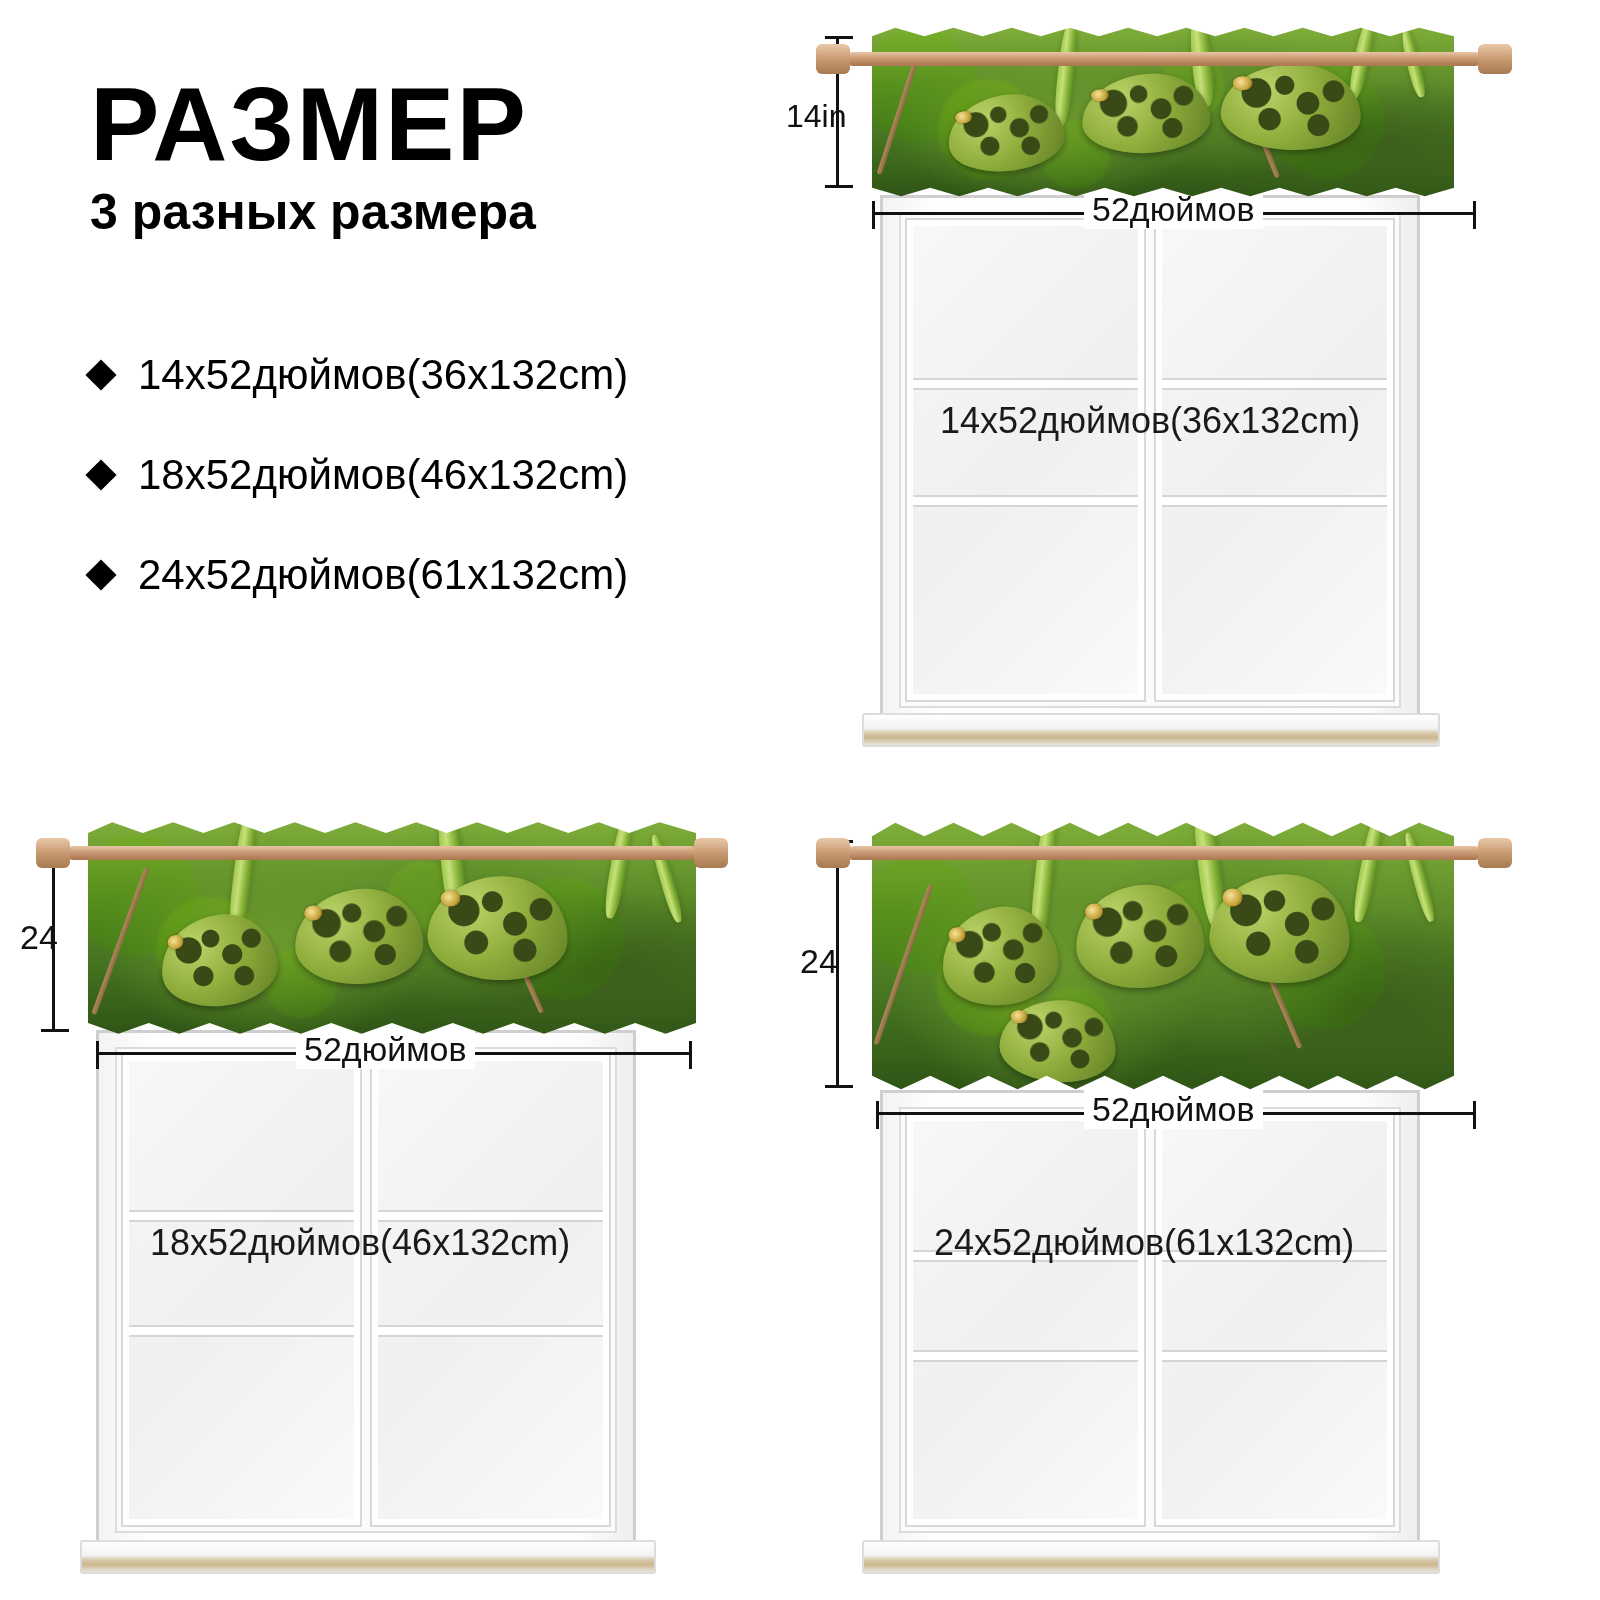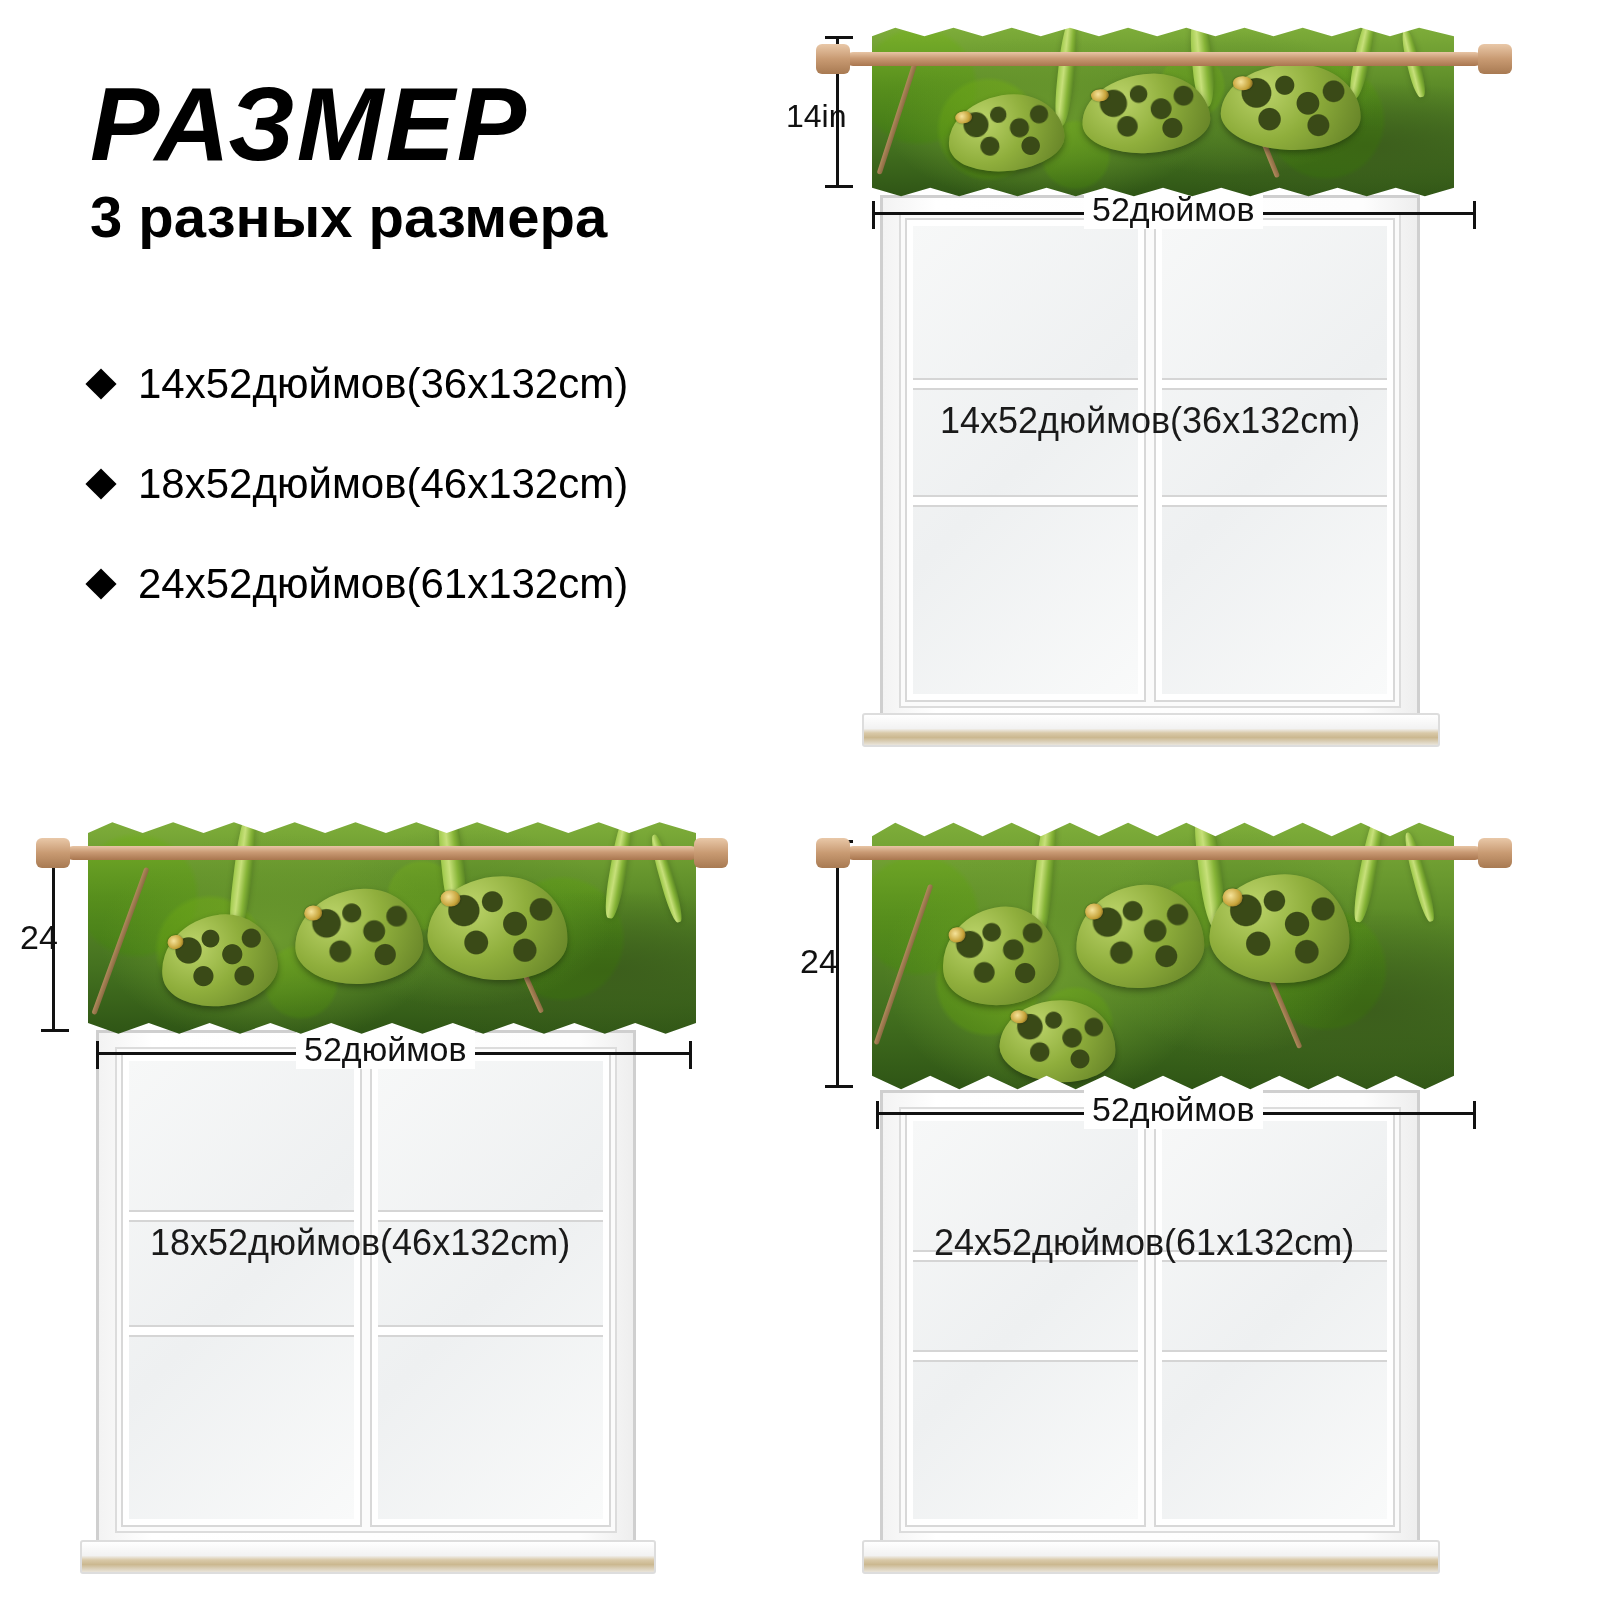--- a/index.html
+++ b/index.html
@@ -23,24 +23,23 @@
     width: 760px;
   }
   #title-main {
     font-size: 104px;
     font-weight: bold;
     letter-spacing: 2px;
     line-height: 1.05;
     color: #000;
     margin: 0 0 6px 0;
     font-family: "Liberation Sans", sans-serif;
-    font-style: italic;
   }
   #title-sub {
-    font-size: 58px;
+    font-size: 50px;
     font-weight: bold;
     color: #000;
     margin: 0;
     line-height: 1.1;
   }
   #size-list {
     margin-top: 110px;
   }
   .size-item {
     display: flex;

